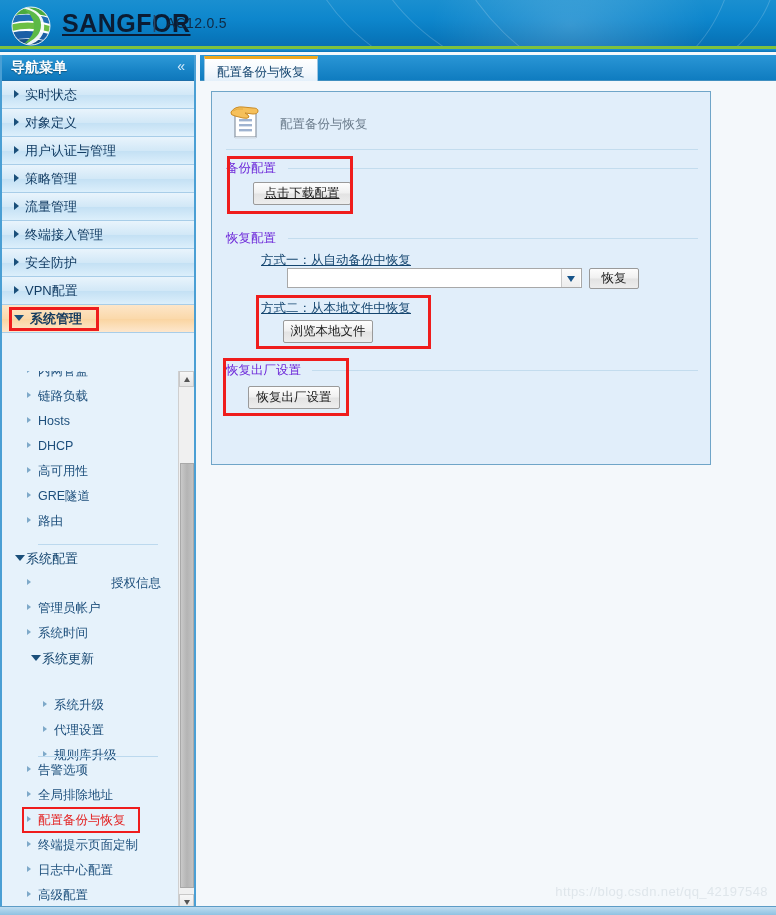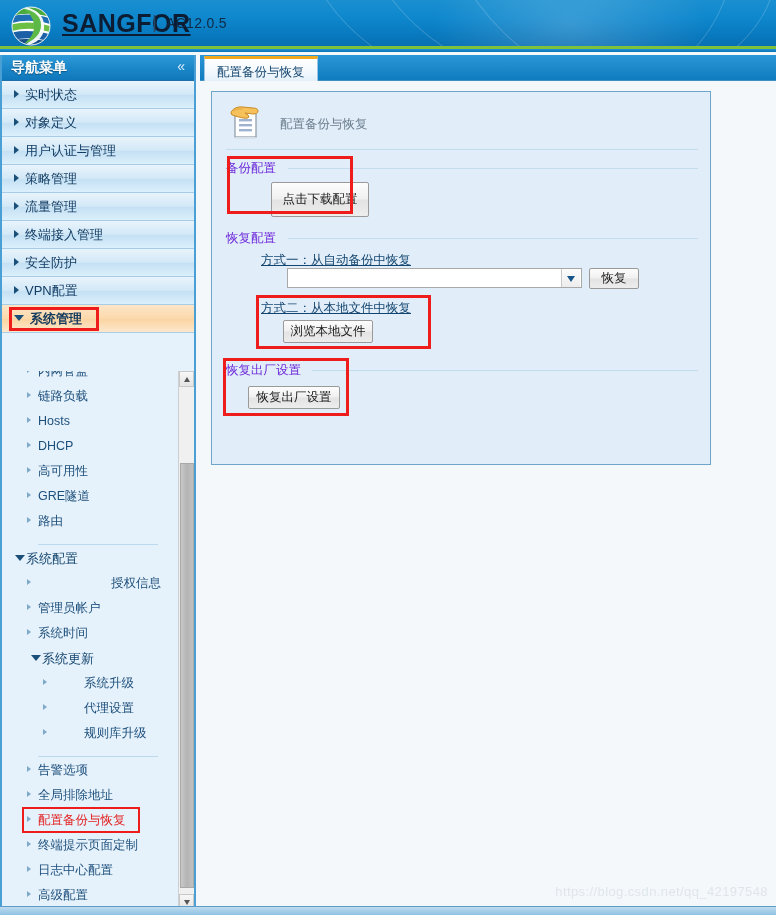--- a/index.html
+++ b/index.html
@@ -117,21 +117,21 @@
   }
   .sub-item {
     position: relative; height: 25px; line-height: 25px;
     font-size: 12.5px; color: #1d4f7c; padding-left: 36px;
     cursor: pointer; white-space: nowrap;
   }
   .sub-item .arr {
     position: absolute; left: 25px; top: 8px; width: 0; height: 0;
     border-left: 4px solid #7ea9c9; border-top: 3.5px solid transparent; border-bottom: 3.5px solid transparent;
   }
-  .sub-item.level2 { padding-left: 82px; }
+  .sub-item.level2 { padding-left: 52px; margin-top: 22px; }
   .sub-item.level2 .arr { left: 41px; }
   .sub-item.group {
     padding-left: 24px; font-size: 13px; color: #14456f;
   }
   .sub-item.group .arr {
     left: 13px; top: 9px;
     border: none;
     border-left: 5px solid transparent; border-right: 5px solid transparent;
     border-top: 6px solid #1a4f7a;
   }
@@ -367,21 +367,21 @@
         <path d="M6 9 Q 10 6 16 7" fill="none" stroke="#e0a93f" stroke-width="0.9"></path>
         <rect x="8" y="35" width="21" height="1.6" fill="#d3dde6"></rect>
       </svg>
       <div id="head-title">配置备份与恢复</div>
       <div id="head-rule"></div>
     </div>
 
     <fieldset class="sec" style="left:14px; top:68px; width:472px; height:52px;">
       <div class="sec-legend">备份配置</div>
       <div class="sec-rule" style="left:62px; top:8px; width:410px;"></div>
-      <button class="btn" style="left:45px; top:22px; width:98px; height:35px;">点击下载配置</button>
+      <button class="btn" style="left:27px; top:22px; width:98px; height:23px;text-decoration:underline;">点击下载配置</button>
     </fieldset>
     <div class="redbox" style="left:15px; top:64px; width:126px; height:58px;"></div>
 
     <fieldset class="sec" style="left:14px; top:138px; width:472px; height:160px;">
       <div class="sec-legend">恢复配置</div>
       <div class="sec-rule" style="left:62px; top:8px; width:410px;"></div>
 
       <div class="lbl" style="left:35px; top:22px;">方式一：从自动备份中恢复</div>
 
       <div id="auto-select">

